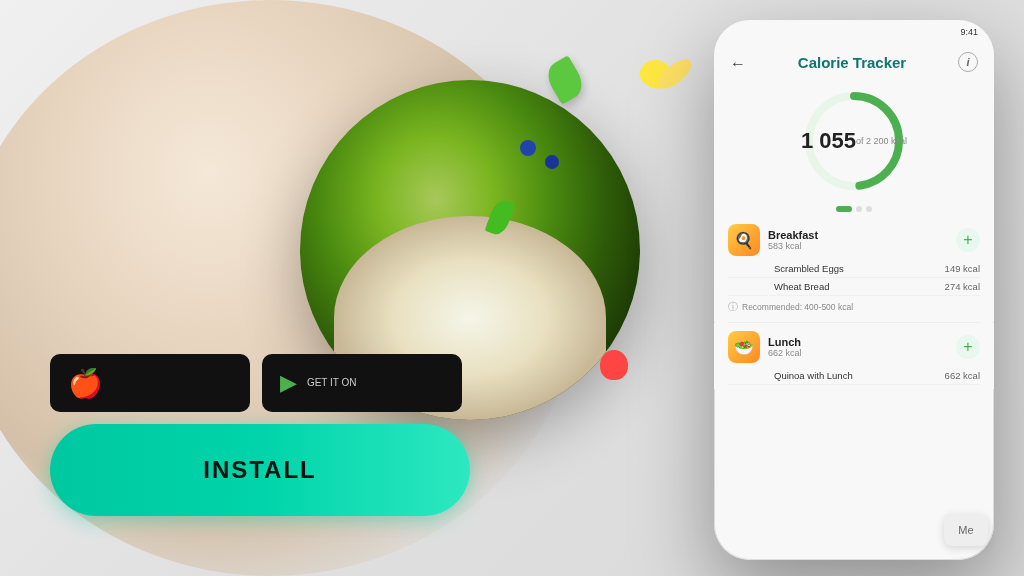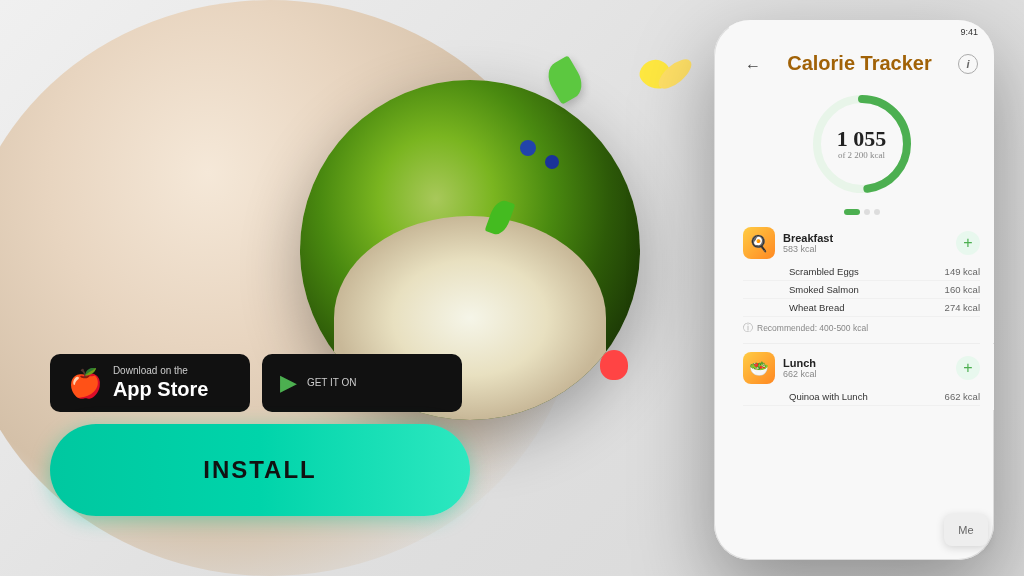--- a/index.html
+++ b/index.html
@@ -124,21 +124,20 @@
       right: 30px;
       top: 20px;
       width: 280px;
       height: 540px;
       background: #f8f8f8;
       border-radius: 36px;
       box-shadow: 0 30px 80px rgba(0,0,0,0.35), inset 0 0 0 1px #ddd;
       overflow: hidden;
       display: flex;
       flex-direction: column;
-      padding-left: 15px;
     }
 
     .phone-status-bar {
       height: 24px;
       background: #f8f8f8;
       display: flex;
       align-items: center;
       justify-content: flex-end;
       padding: 0 16px;
       font-size: 9px;
@@ -147,23 +146,23 @@
 
     .phone-header {
       display: flex;
       align-items: center;
       justify-content: space-between;
       padding: 8px 16px 6px;
       background: #f8f8f8;
     }
 
     .phone-header-title {
-      font-size: 20px;
+      font-size: 15px;
       font-weight: 700;
-      color: #a16207;
+      color: #0f766e;
     }
 
     .phone-back-icon {
       font-size: 16px;
       color: #444;
     }
 
     .phone-info-icon {
       width: 20px;
       height: 20px;
@@ -195,24 +194,22 @@
     .calorie-ring svg {
       position: absolute;
       inset: 0;
       transform: rotate(-90deg);
     }
 
     .calorie-ring-inner {
       position: absolute;
       inset: 0;
       display: flex;
-      flex-direction: column;
-      align-items: center;
-      justify-content: center;
-      font-family: Liberation Serif, serif;
+      align-items: center;
+      justify-content: center;
     }
 
     .calorie-number {
       font-size: 22px;
       font-weight: 800;
       color: #222;
       line-height: 1;
     }
 
     .calorie-of {
@@ -444,24 +441,20 @@
 <div class="deco-berry2"></div>
 <div class="deco-lemon"></div>
 <div class="deco-banana"></div>
 <div class="deco-apple"></div>
 
 <div class="bottom-section">
   <div class="store-buttons">
 
     <button class="store-btn">
       <span class="store-btn-icon">🍎</span>
-      <div class="store-btn-text">
-        <span class="store-btn-small">Download on the</span>
-        <span class="store-btn-large">App Store</span>
-      </div>
     </button>
 
     <button class="store-btn">
       <span class="store-btn-icon" style="color:#4caf50; font-size:22px;">▶</span>
       <div class="store-btn-text">
         <span class="store-btn-small">GET IT ON</span>
       </div>
     </button>
   </div>
 
@@ -513,24 +506,20 @@
         </div>
       </div>
       <button class="meal-add-btn">+</button>
     </div>
 
     <div class="meal-item-row">
       <span class="meal-item-name">Scrambled Eggs</span>
       <span class="meal-item-cal">149 kcal</span>
     </div>
     <div class="meal-item-row">
-      <span class="meal-item-name">Smoked Salmon</span>
-      <span class="meal-item-cal">160 kcal</span>
-    </div>
-    <div class="meal-item-row">
       <span class="meal-item-name">Wheat Bread</span>
       <span class="meal-item-cal">274 kcal</span>
     </div>
 
     <div class="recommendation-row">
       <span class="rec-icon">ⓘ</span>
       <span>Recommended: 400-500 kcal</span>
     </div>
   </div>
 

